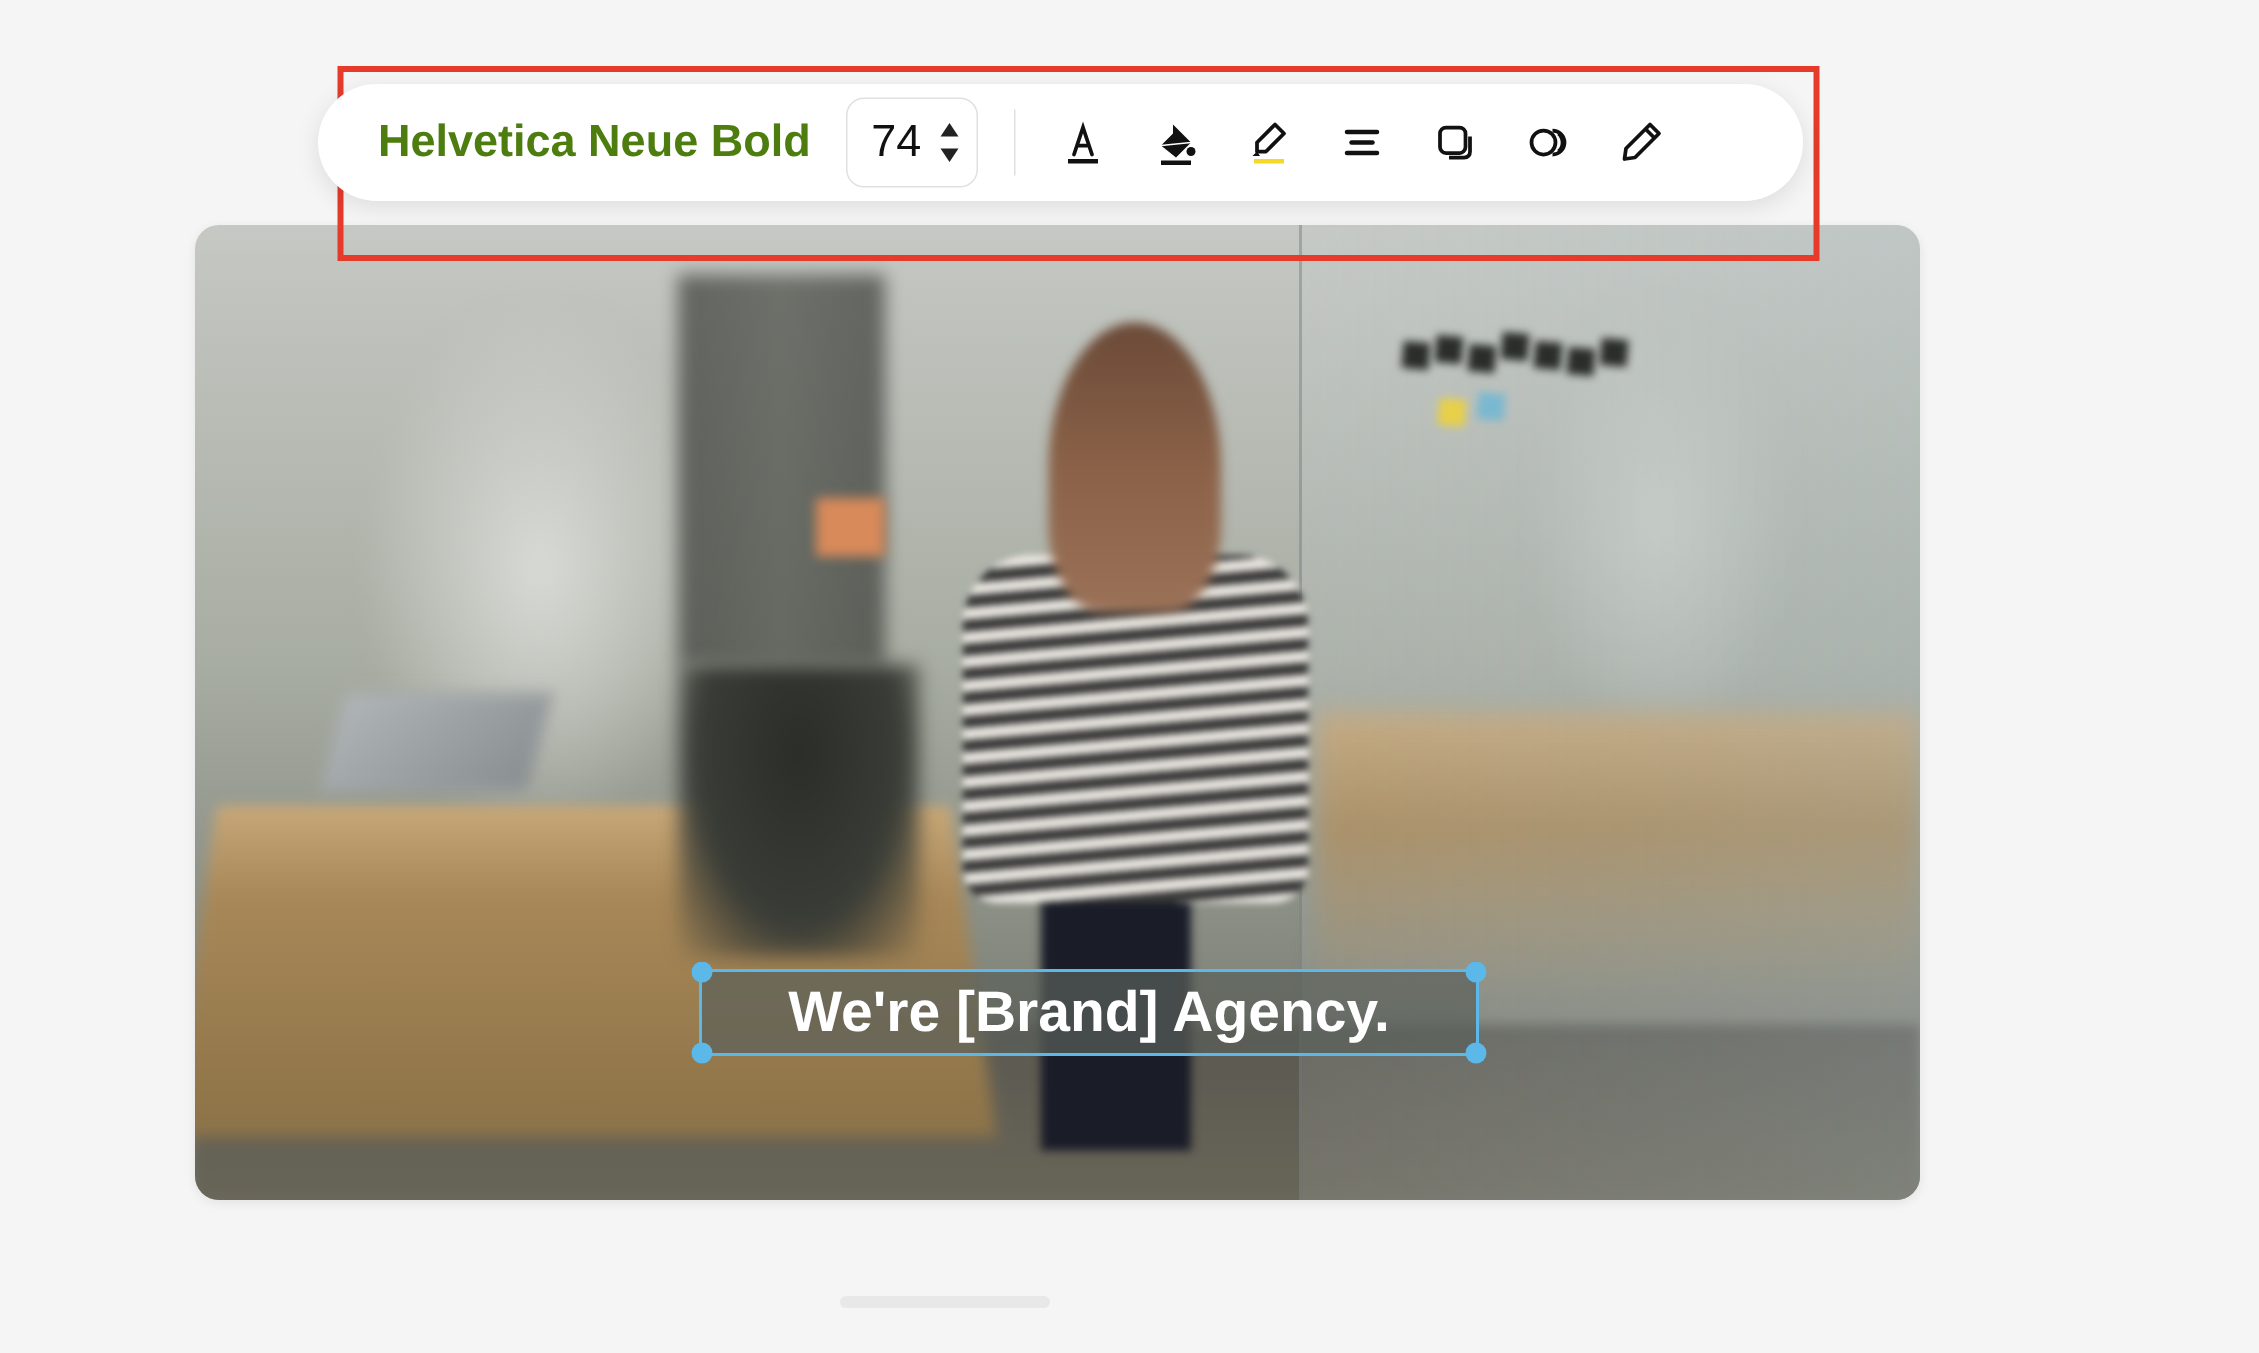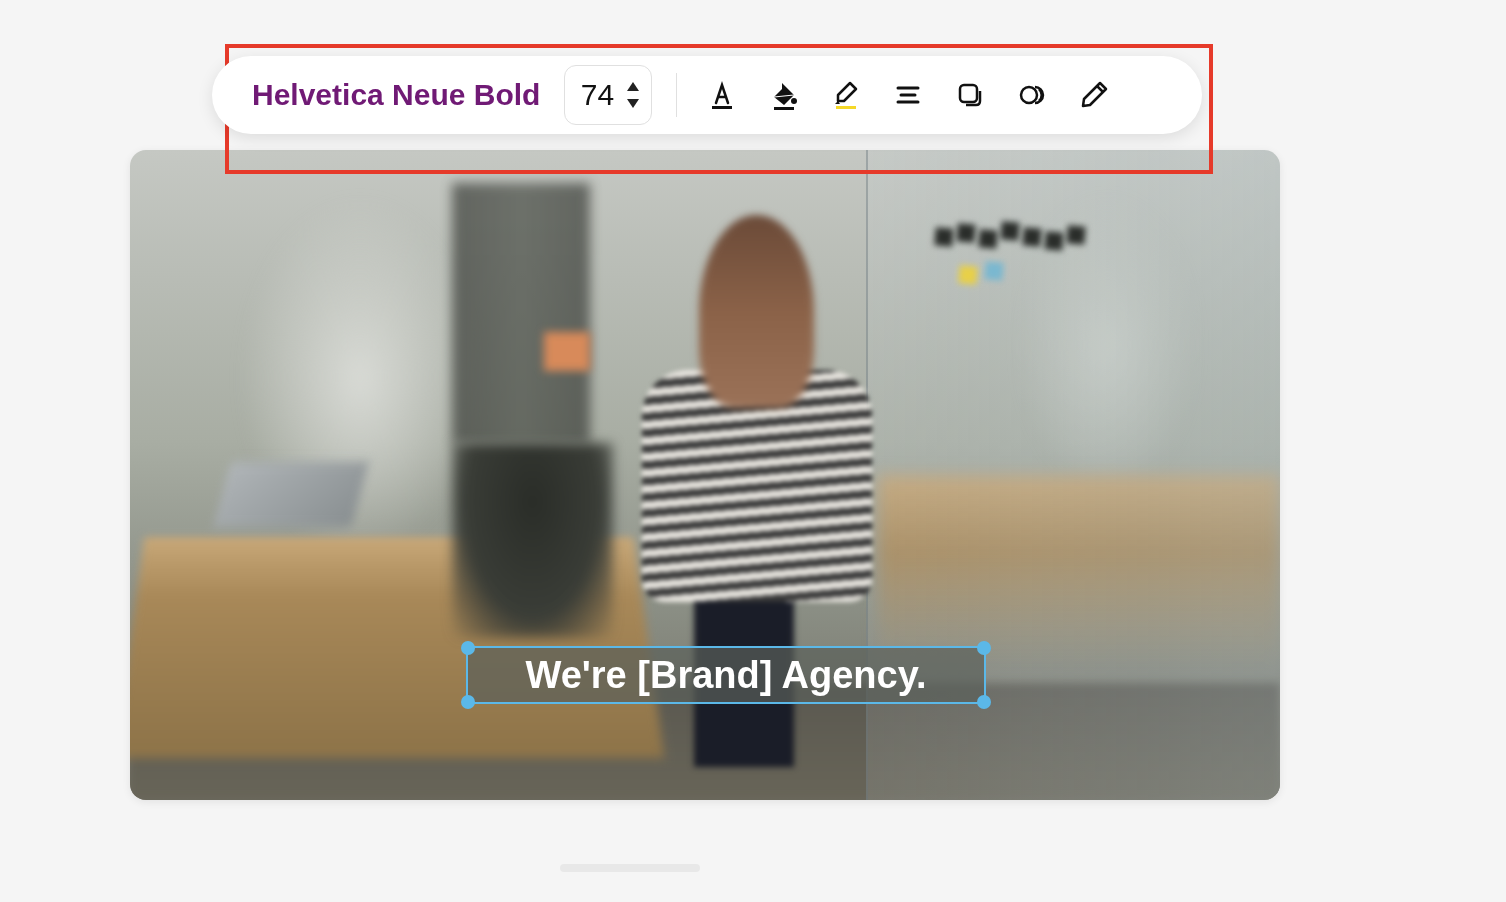--- a/index.html
+++ b/index.html
@@ -241,21 +241,21 @@
       display: flex;
       align-items: center;
       padding: 0 30px;
       gap: 4px;
       box-shadow: 0 4px 16px rgba(0,0,0,0.1);
       z-index: 10;
     }
     .font-name {
       font-size: 30px;
       font-weight: 700;
-      color: #701a75;
+      color: #4d7c0f;
       padding-right: 20px;
       padding-left: 10px;
       cursor: pointer;
       white-space: nowrap;
     }
     .font-size-control {
       display: flex;
       align-items: center;
       border: 1px solid #e0e0e0;
       border-radius: 12px;

